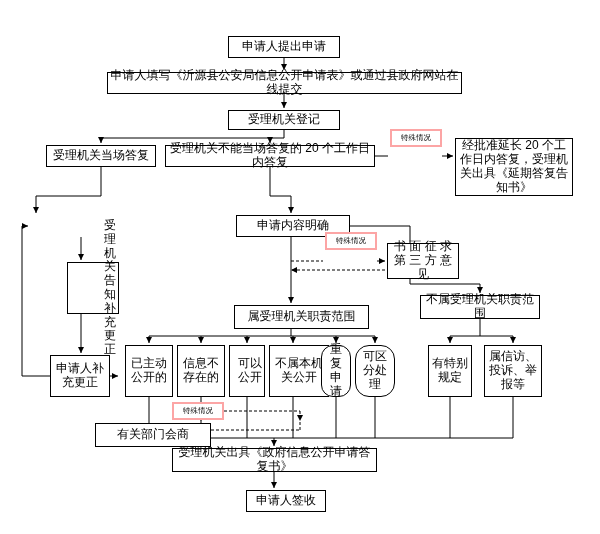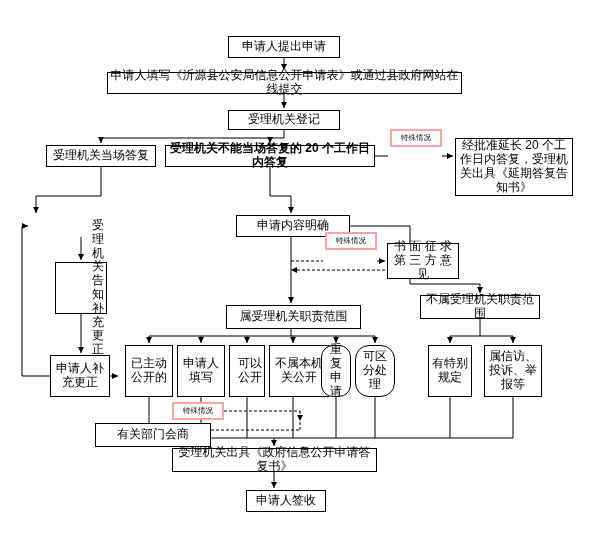--- a/index.html
+++ b/index.html
@@ -146,30 +146,30 @@
       <path d="M274,472 L274,488" marker-end="url(#arr)"></path>
 
       <path d="M110,376 L118,376" marker-end="url(#arr)"></path>
     </g>
   </svg>
 
   <div class="node" style="left: 228px; top: 36px; width: 112px; height: 22px;">申请人提出申请</div>
   <div class="node" style="left: 107px; top: 72px; width: 355px; height: 22px;">申请人填写《沂源县公安局信息公开申请表》或通过县政府网站在线提交</div>
   <div class="node" style="left: 228px; top: 110px; width: 112px; height: 20px;">受理机关登记</div>
   <div class="node" style="left: 46px; top: 145px; width: 110px; height: 22px;">受理机关当场答复</div>
-  <div class="node" style="left: 165px; top: 145px; width: 210px; height: 22px; font-weight: bold;">受理机关不能当场答复的 20 个工作日内答复</div>
+  <div class="node" style="left: 165px; top: 145px; width: 210px; height: 22px;">受理机关不能当场答复的 20 个工作日内答复</div>
   <div class="node" style="left: 455px; top: 138px; width: 118px; height: 58px;">经批准延长 20 个工作日内答复，受理机关出具《延期答复告知书》</div>
   <div class="node" style="left: 236px; top: 215px; width: 114px; height: 22px;">申请内容明确</div>
   <div class="node" style="left: 387px; top: 243px; width: 72px; height: 36px;">书 面 征 求 第 三 方 意 见</div>
-  <div class="node" style="left: 55px; top: 262px; width: 52px; height: 52px; padding-left: 36px;">受理机关告知补充更正</div>
-  <div class="node" style="left: 226px; top: 305px; width: 135px; height: 24px;">属受理机关职责范围</div>
+  <div class="node" style="left: 67px; top: 262px; width: 52px; height: 52px; padding-left: 36px;">受理机关告知补充更正</div>
+  <div class="node" style="left: 234px; top: 305px; width: 135px; height: 24px;">属受理机关职责范围</div>
   <div class="node" style="left: 420px; top: 295px; width: 120px; height: 24px;">不属受理机关职责范围</div>
   <div class="node" style="left: 50px; top: 355px; width: 60px; height: 42px;">申请人补充更正</div>
   <div class="node" style="left: 125px; top: 345px; width: 48px; height: 52px;">已主动公开的</div>
-  <div class="node" style="left: 177px; top: 345px; width: 48px; height: 52px;">申请人填写</div>
+  <div class="node" style="left: 177px; top: 345px; width: 48px; height: 52px;">信息不存在的</div>
   <div class="node" style="left: 229px; top: 345px; width: 36px; height: 52px; padding-left: 8px;">可以公开</div>
   <div class="node" style="left: 269px; top: 345px; width: 60px; height: 52px;">不属本机关公开</div>
   <div class="node" style="left: 321px; top: 345px; width: 30px; height: 52px; border-radius: 12px;">重 复 申 请</div>
   <div class="node" style="left: 355px; top: 345px; width: 40px; height: 52px; border-radius: 14px;">可区分处理</div>
   <div class="node" style="left: 428px; top: 345px; width: 44px; height: 52px;">有特别规定</div>
   <div class="node" style="left: 484px; top: 345px; width: 58px; height: 52px;">属信访、投诉、举报等</div>
   <div class="node" style="left: 95px; top: 423px; width: 116px; height: 24px; text-align: center;">有关部门会商</div>
   <div class="node" style="left: 172px; top: 448px; width: 205px; height: 24px;">受理机关出具《政府信息公开申请答复书》</div>
   <div class="node" style="left: 246px; top: 490px; width: 80px; height: 22px;">申请人签收</div>
 

